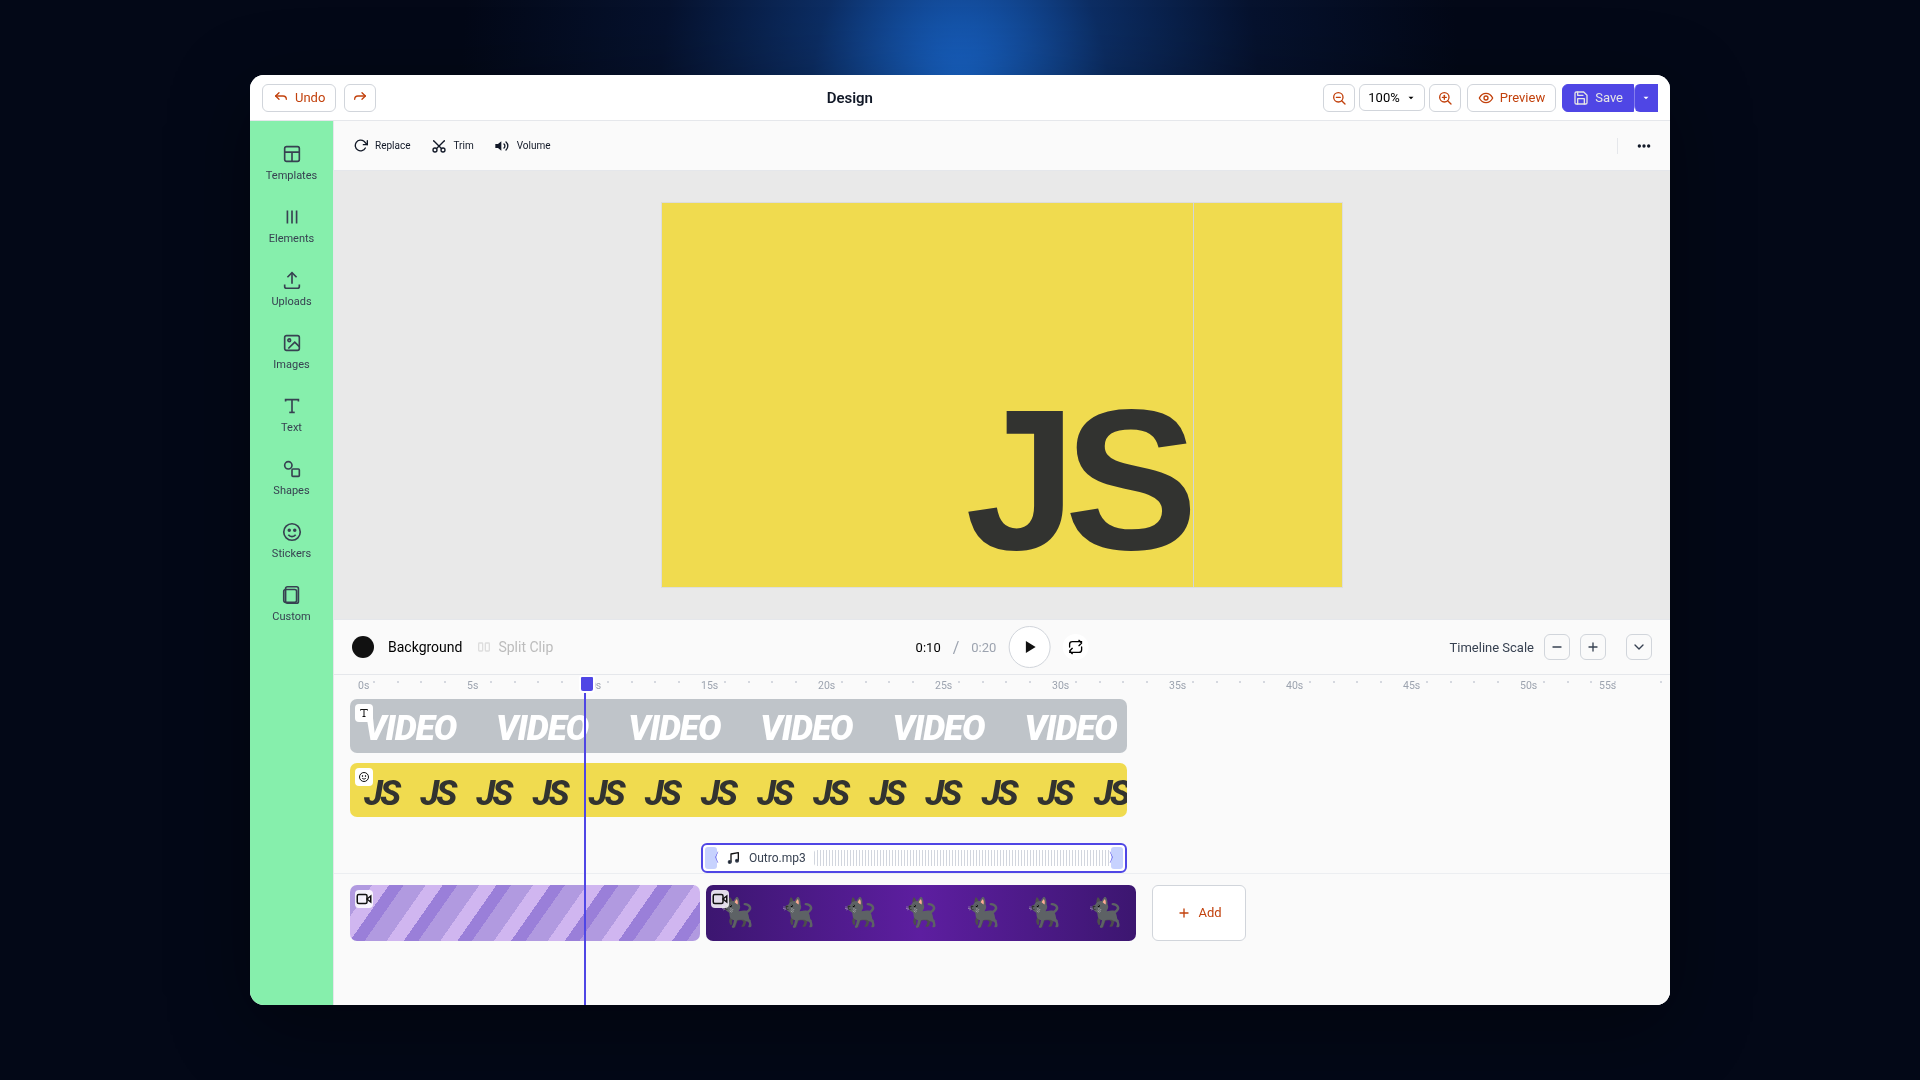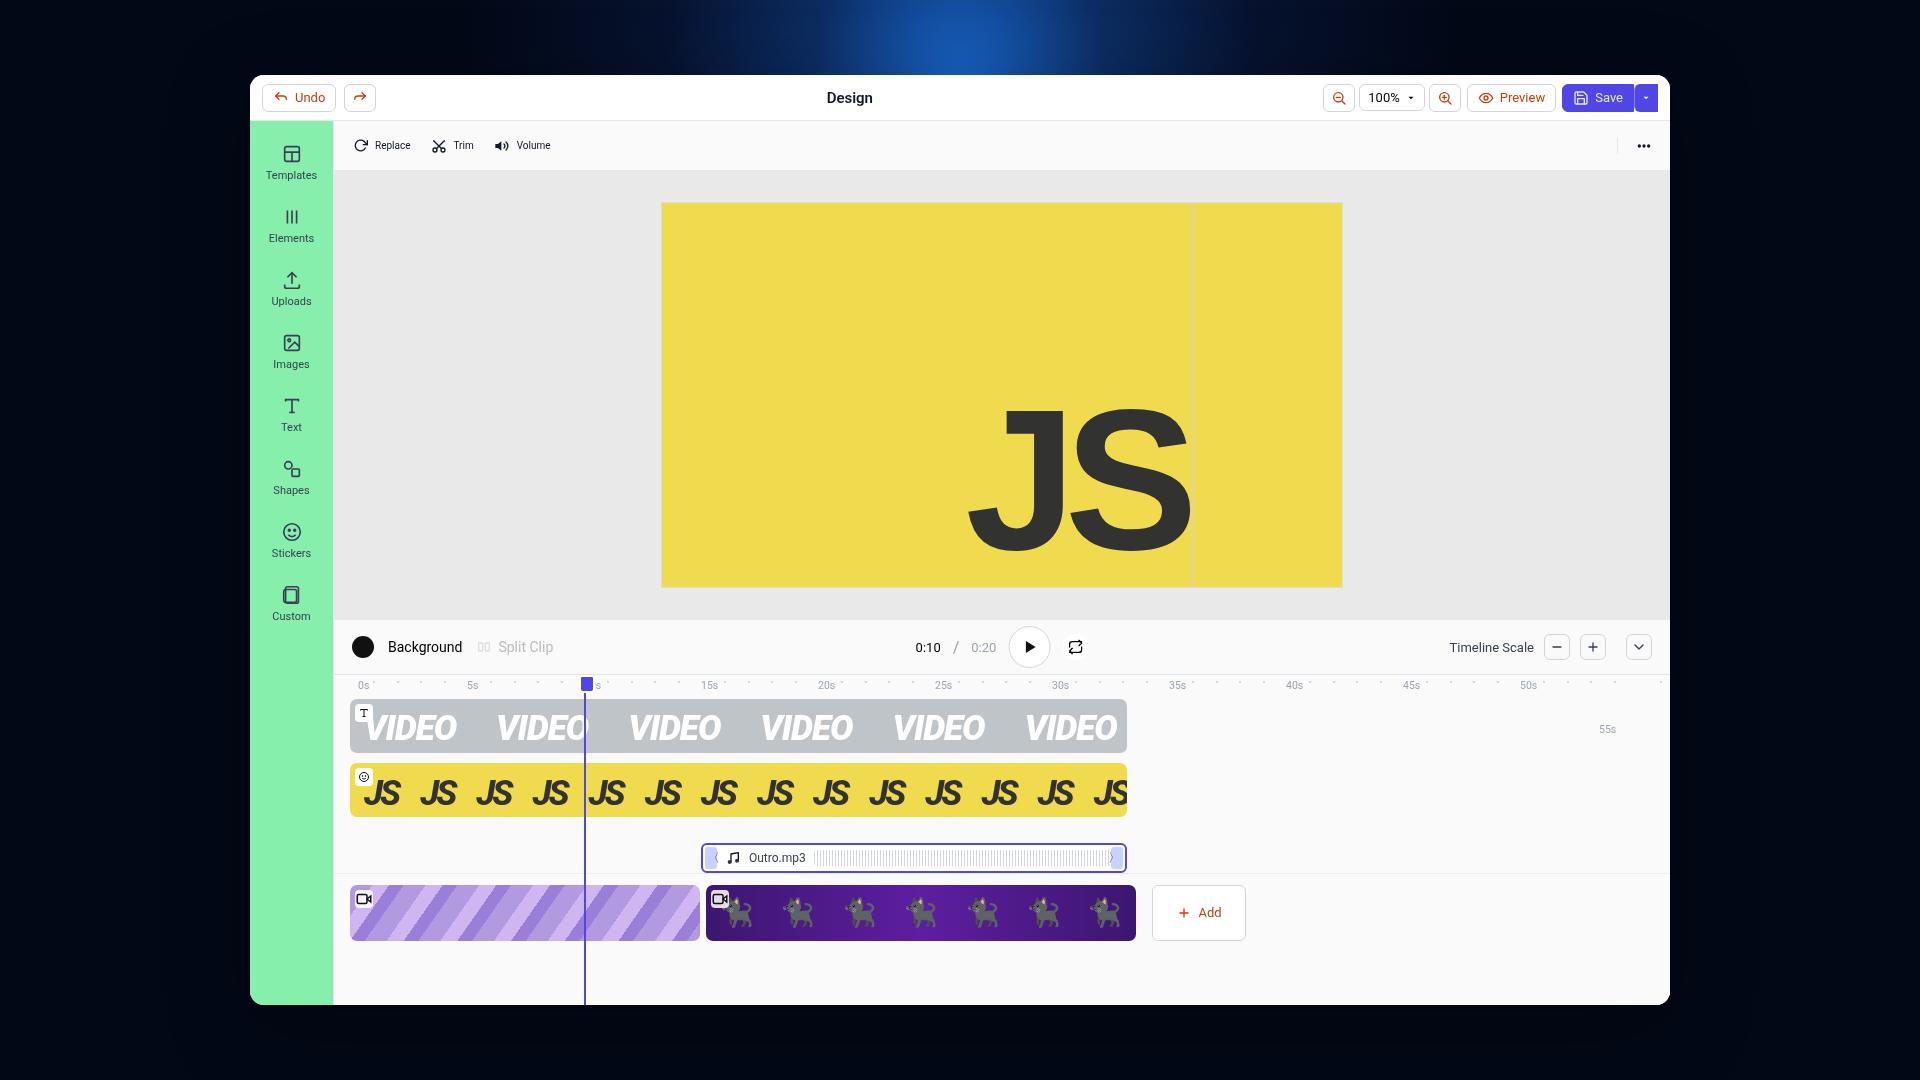--- a/index.html
+++ b/index.html
@@ -389,21 +389,21 @@
             <div class="tick" style="left: 1069px;">45s</div>
             <div class="mini" style="left: 1092.4px;"></div>
             <div class="mini" style="left: 1115.8px;"></div>
             <div class="mini" style="left: 1139.2px;"></div>
             <div class="mini" style="left: 1162.6px;"></div>
             <div class="tick" style="left: 1186px;">50s</div>
             <div class="mini" style="left: 1209.4px;"></div>
             <div class="mini" style="left: 1232.8px;"></div>
             <div class="mini" style="left: 1256.2px;"></div>
             <div class="mini" style="left: 1279.6px;"></div>
-            <div class="tick" style="left: 1265px; margin-top: 44px;">55s</div>
+            <div class="tick" style="left: 1265px;">55s</div>
             <div class="mini" style="left: 1326.4px;"></div>
           </div>
         <div class="playhead" id="playhead" style="left: 250px;"></div>
 
         <div class="tracks">
 
           <div class="track">
             <div class="clip text-track" id="clip-text" style="left: 16px; width: 776.88px;">
               <div class="tag-icon">
                 <svg viewBox="0 0 24 24" stroke="#111" fill="none" stroke-width="2">

